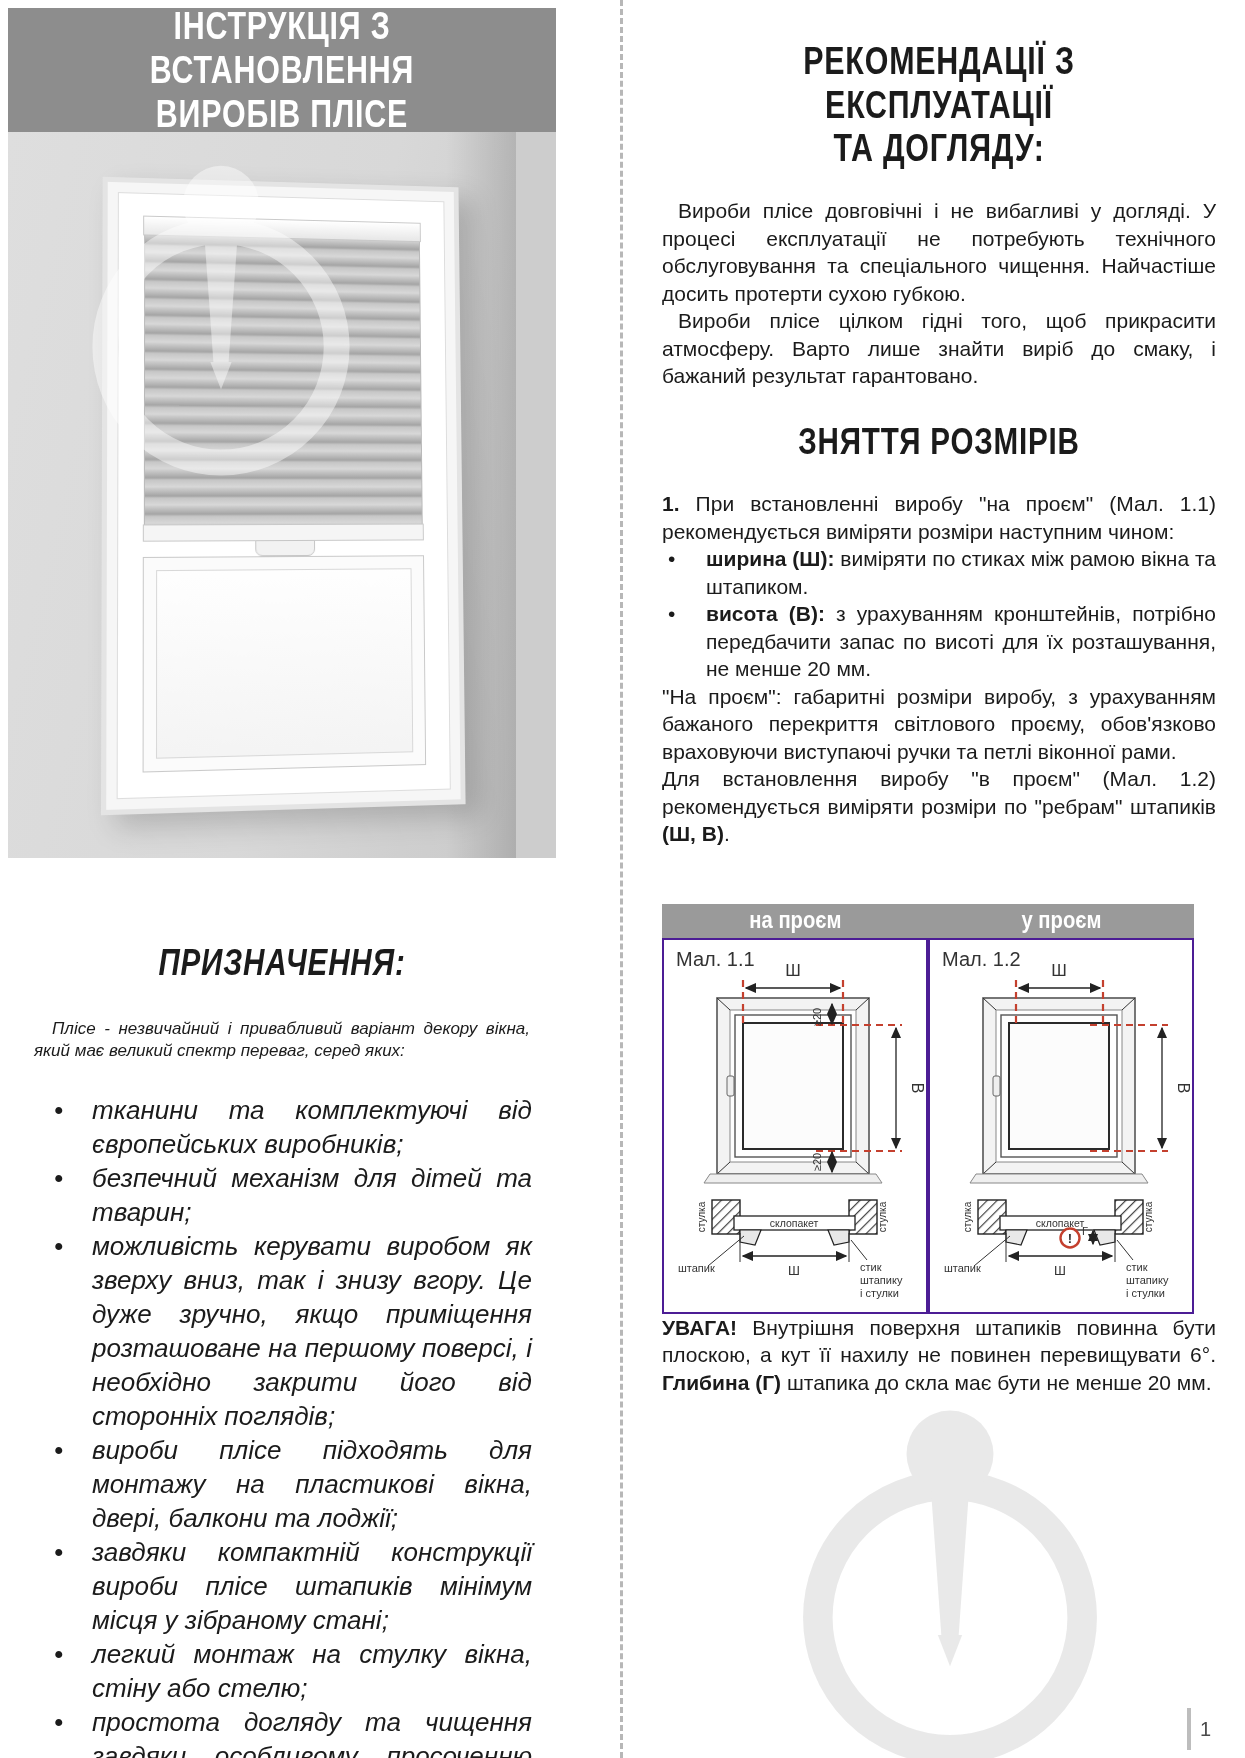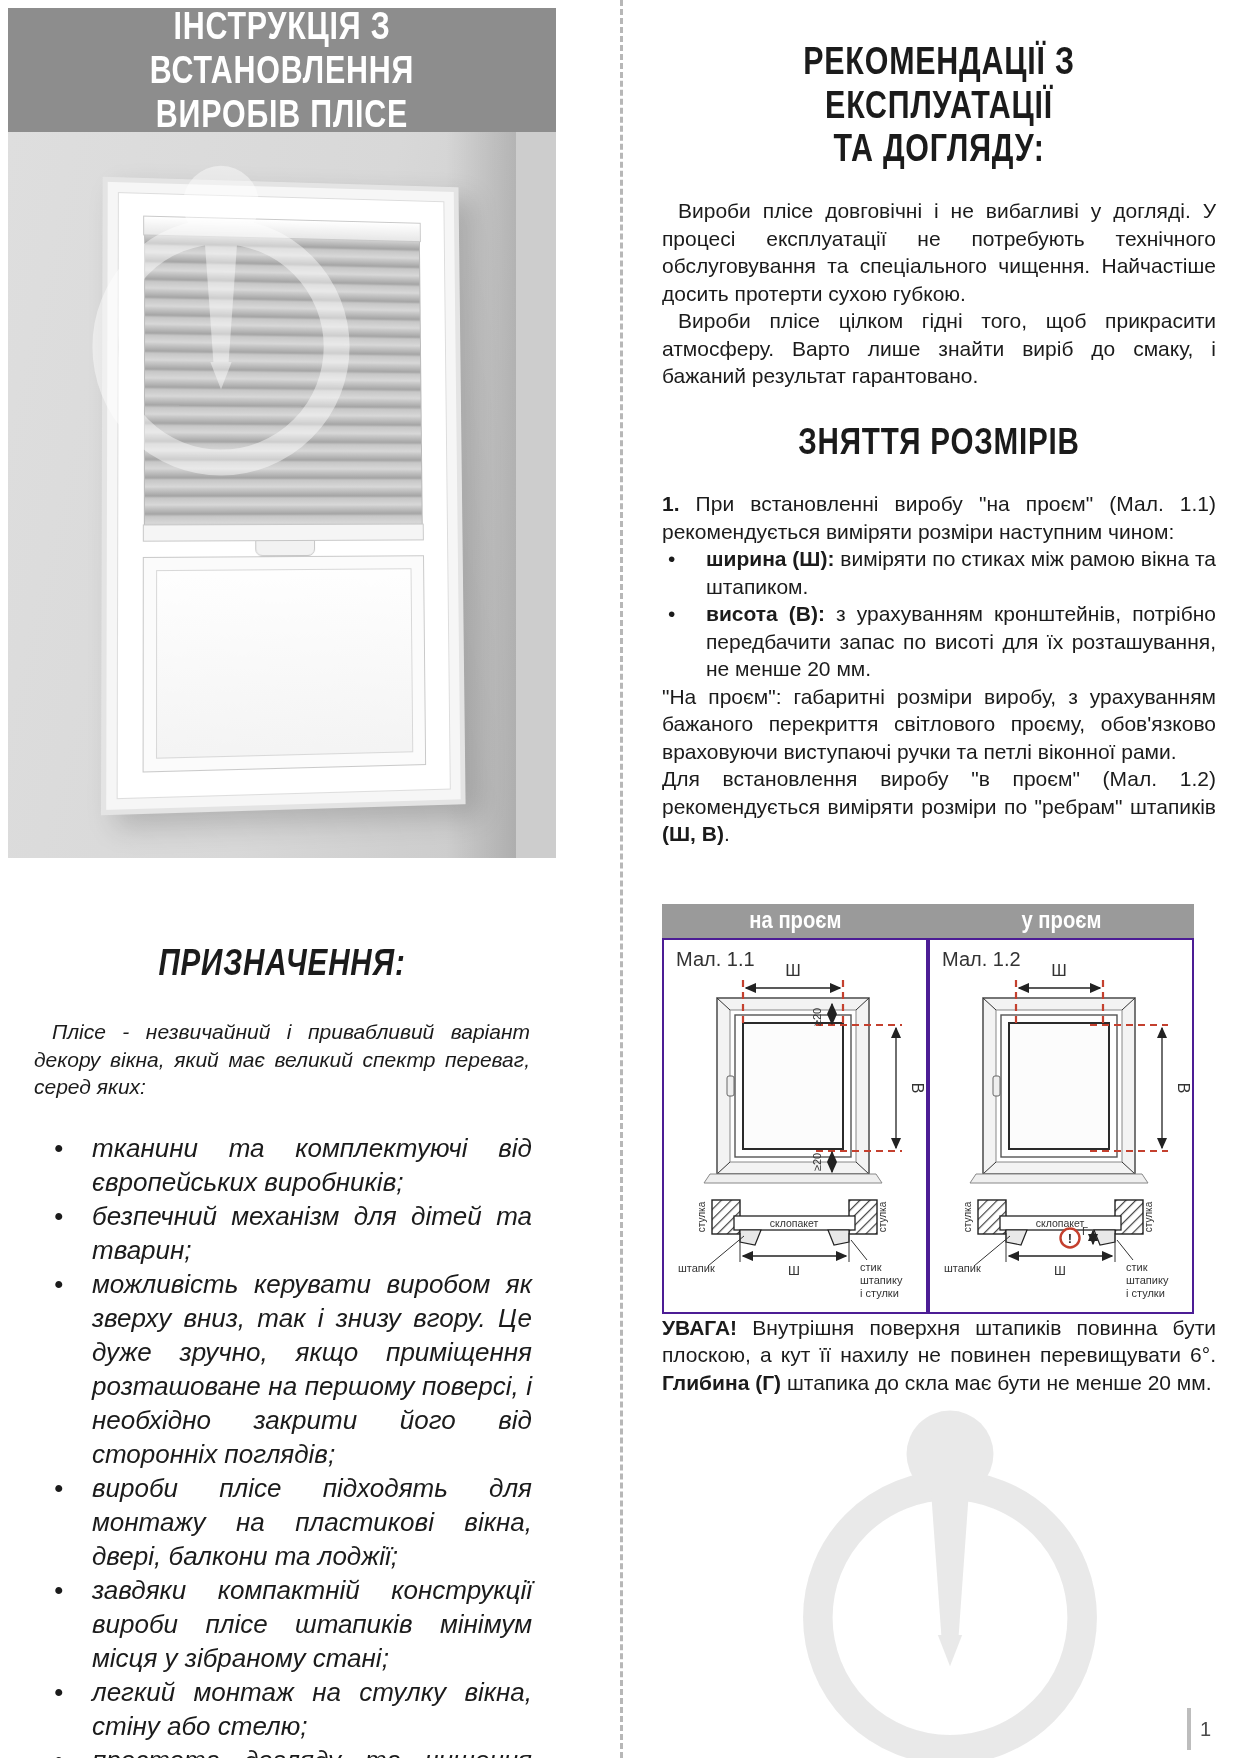--- a/index.html
+++ b/index.html
@@ -29,21 +29,21 @@
   .handle-tab{position:absolute;left:50%;top:15px;transform:translateX(-50%);width:58px;height:14px;
        background:#f2f2f2;border:1px solid #c6c6c6;border-radius:0 0 7px 7px;}
   .glass{position:absolute;left:24px;right:24px;top:362px;bottom:24px;border:1px solid #c9c9c9;
        background:linear-gradient(180deg,#ffffff 0%,#f3f3f3 100%);
        box-shadow:inset 0 0 0 12px #fbfbfb,inset 0 0 0 13px #d8d8d8;}
   .wm{position:absolute;pointer-events:none;}
   
   .purpose{position:absolute;left:8px;top:942px;width:548px;font-style:italic;}
   .h-big{text-align:center;font-size:37px;font-weight:800;transform:scaleX(0.8);letter-spacing:1px;margin:0;}
   .purpose .h-big{margin-bottom:34px;}
-  .purpose .intro{margin:12px 26px;text-align:justify;text-indent:18px;font-size:21px;line-height:1.31;}
+  .purpose .intro{margin:12px 26px;text-align:justify;text-indent:18px;font-size:17px;line-height:1.31;}
   .blist{margin-top:30px;}
   .bitem{position:relative;padding-left:84px;padding-right:24px;text-align:justify;font-size:26px;line-height:1.31;}
   .bitem::before{content:"\2022";position:absolute;left:46px;top:0;}
   
   .rcol{position:absolute;left:646px;top:40px;width:554px;font-size:21px;line-height:1.31;z-index:2;margin-left:16px;}
   .rtitle{margin-bottom:26px;}
   .rtitle .line{text-align:center;font-size:38px;font-weight:800;line-height:1.15;transform:scaleX(0.8);letter-spacing:1px;}
   .rcol p{margin:0;text-align:justify;}
   .indent{text-indent:16px;}
   .gap-top{margin-top:30px;}

